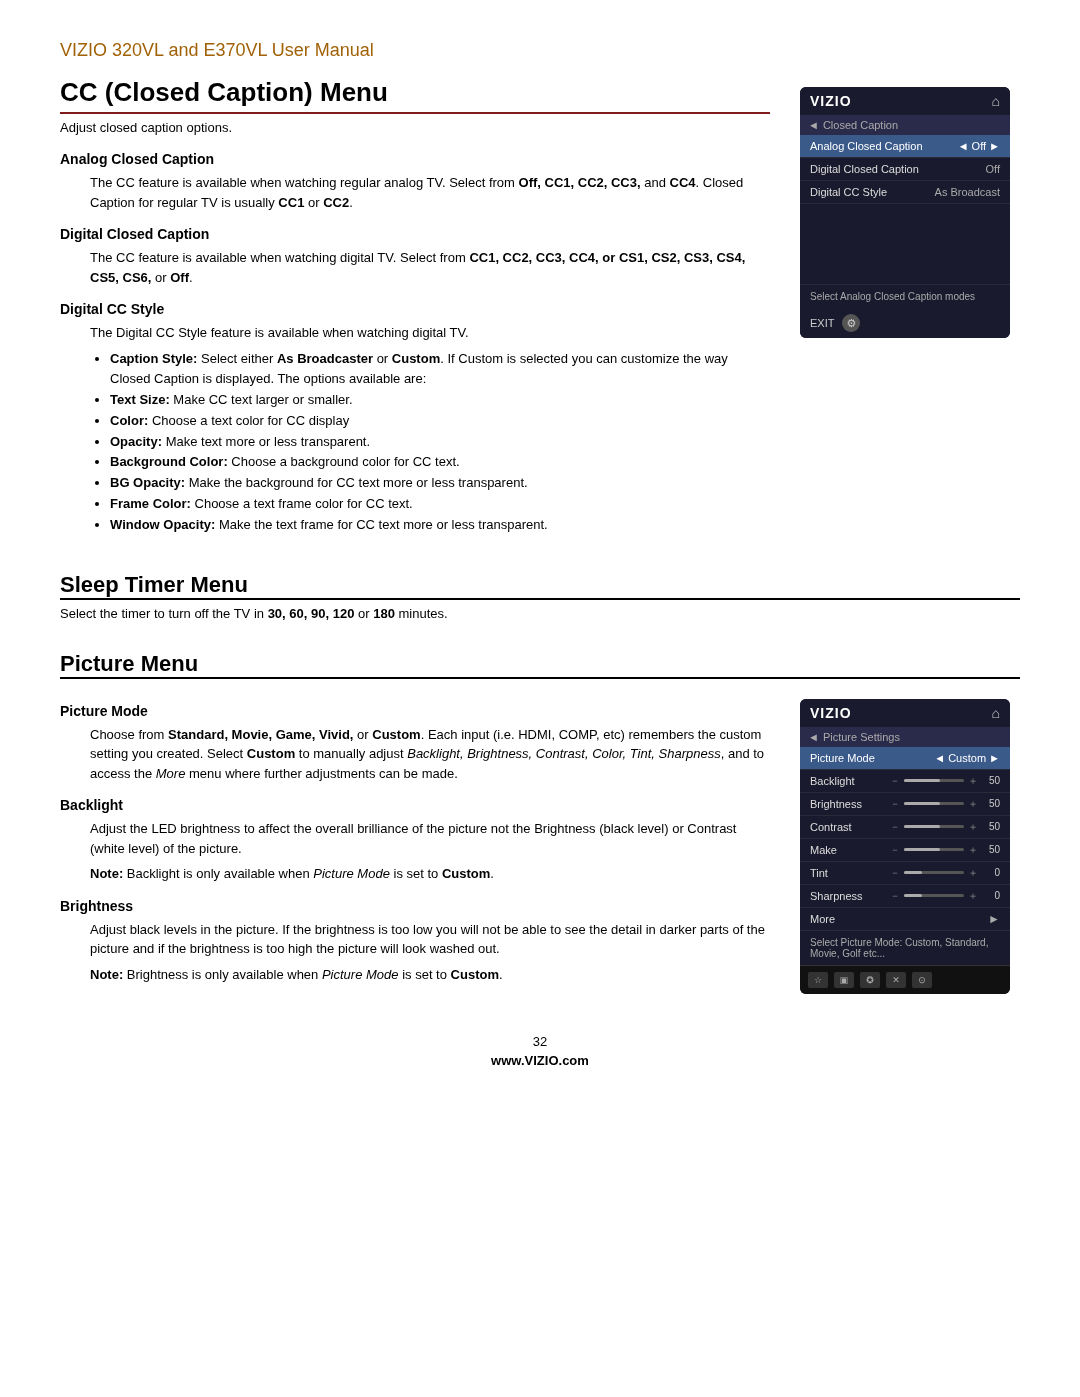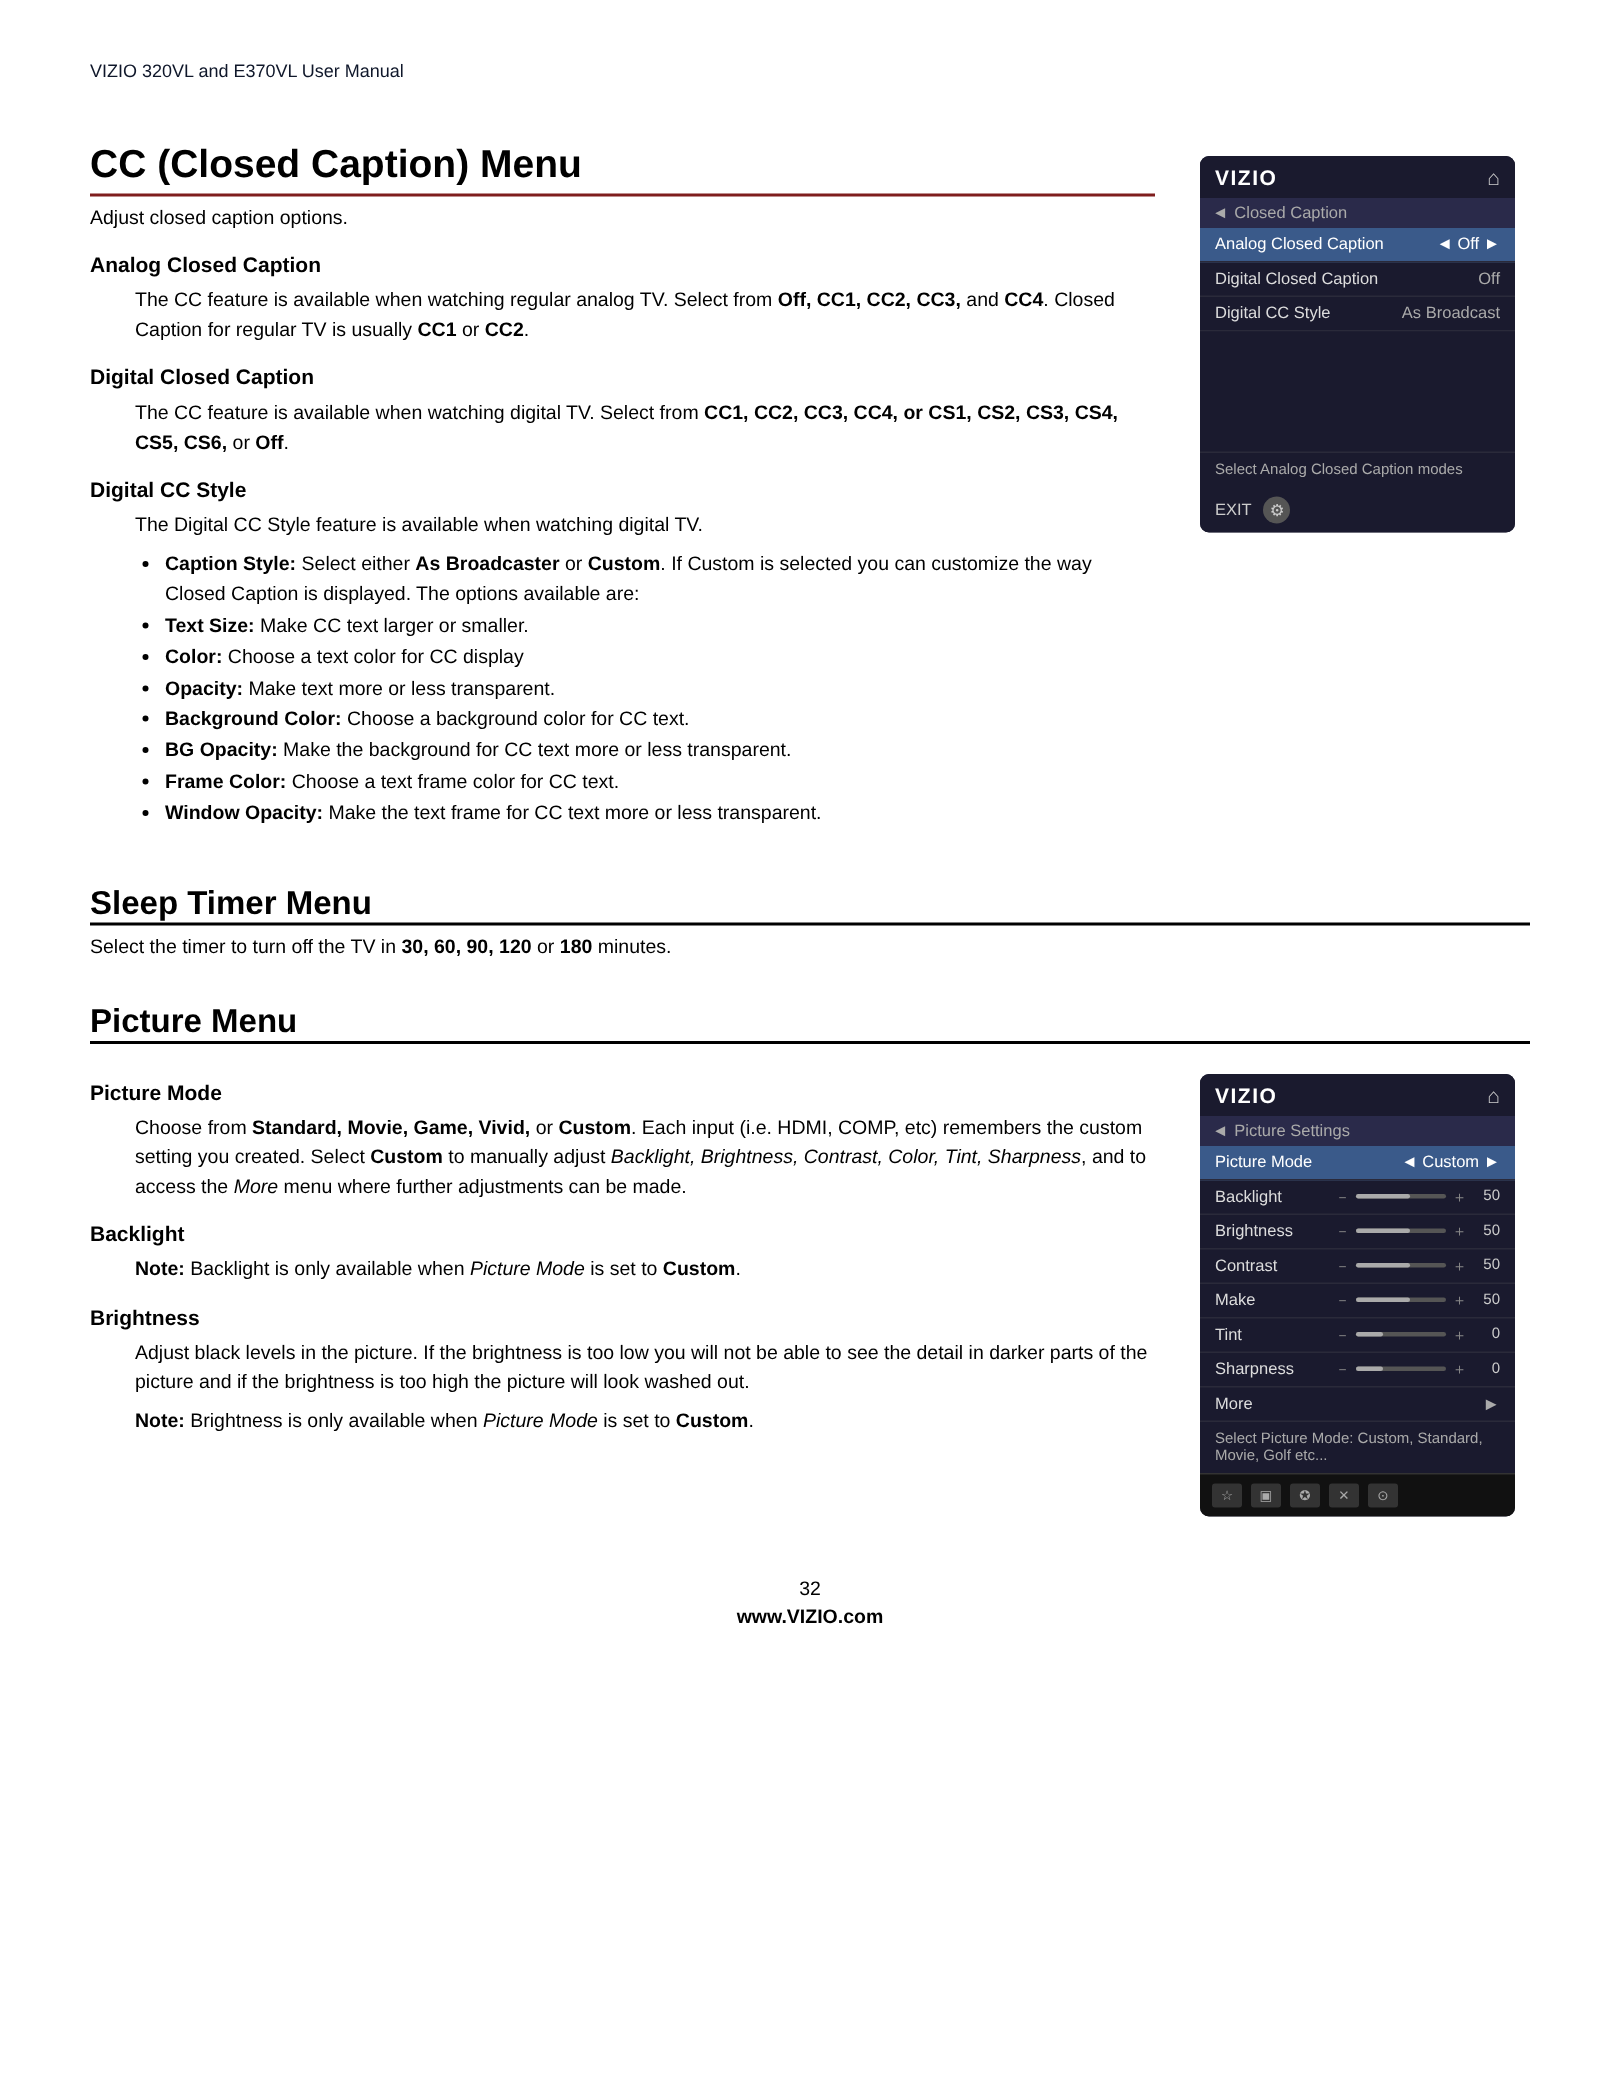--- a/index.html
+++ b/index.html
@@ -6,23 +6,23 @@
     body {
       font-family: Arial, sans-serif;
       font-size: 14px;
       background: #fff;
       color: #000;
       width: 1080px;
       min-height: 1397px;
       padding: 40px 60px;
     }
     .page-header {
-      font-size: 12px;
-      color: #0f172a;
-      margin-bottom: 40px;
+      font-size: 18px;
+      color: #a16207;
+      margin-bottom: 16px;
     }
     h1.section-title {
       font-size: 26px;
       font-weight: bold;
       border-bottom: 2px solid #7f1d1d;
       padding-bottom: 4px;
       margin-bottom: 6px;
     }
     .section-subtitle {
       font-size: 13px;
@@ -343,20 +343,23 @@
 
   <div class="picture-two-col">
     <div class="content-col">
 
       <h3 class="subsection">Picture Mode</h3>
       <p class="body-text">
         Choose from <b>Standard, Movie, Game, Vivid,</b> or <b>Custom</b>. Each input (i.e. HDMI, COMP, etc) remembers the custom setting you created. Select <b>Custom</b> to manually adjust <i>Backlight, Brightness, Contrast, Color, Tint, Sharpness</i>, and to access the <i>More</i> menu where further adjustments can be made.
       </p>
 
       <h3 class="subsection">Backlight</h3>
+      <p class="body-text">
+        Adjust the LED brightness to affect the overall brilliance of the picture not the Brightness (black level) or Contrast (white level) of the picture.
+      </p>
       <p class="note-text">
         <span class="note-label">Note:</span> Backlight is only available when <i>Picture Mode</i> is set to <b>Custom</b>.
       </p>
 
       <h3 class="subsection">Brightness</h3>
       <p class="body-text">
         Adjust black levels in the picture. If the brightness is too low you will not be able to see the detail in darker parts of the picture and if the brightness is too high the picture will look washed out.
       </p>
       <p class="note-text">
         <span class="note-label">Note:</span> Brightness is only available when <i>Picture Mode</i> is set to <b>Custom</b>.

